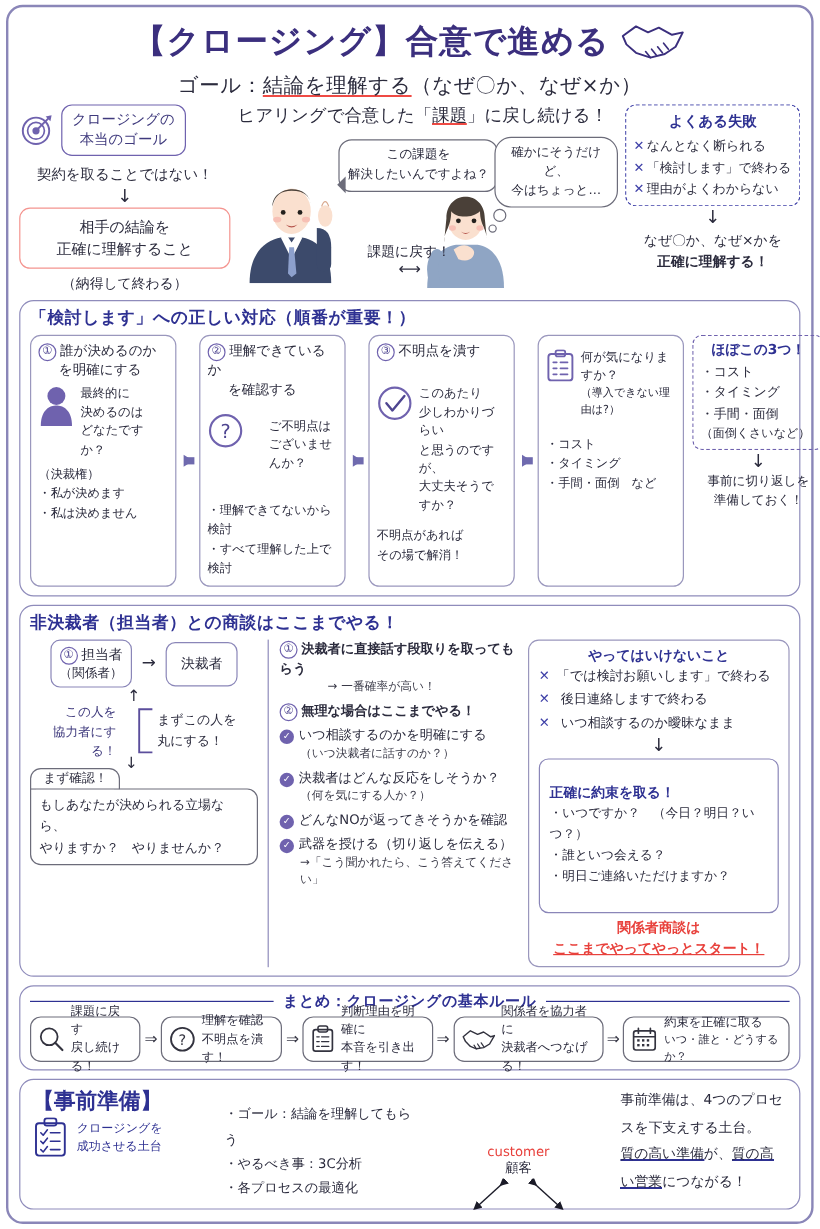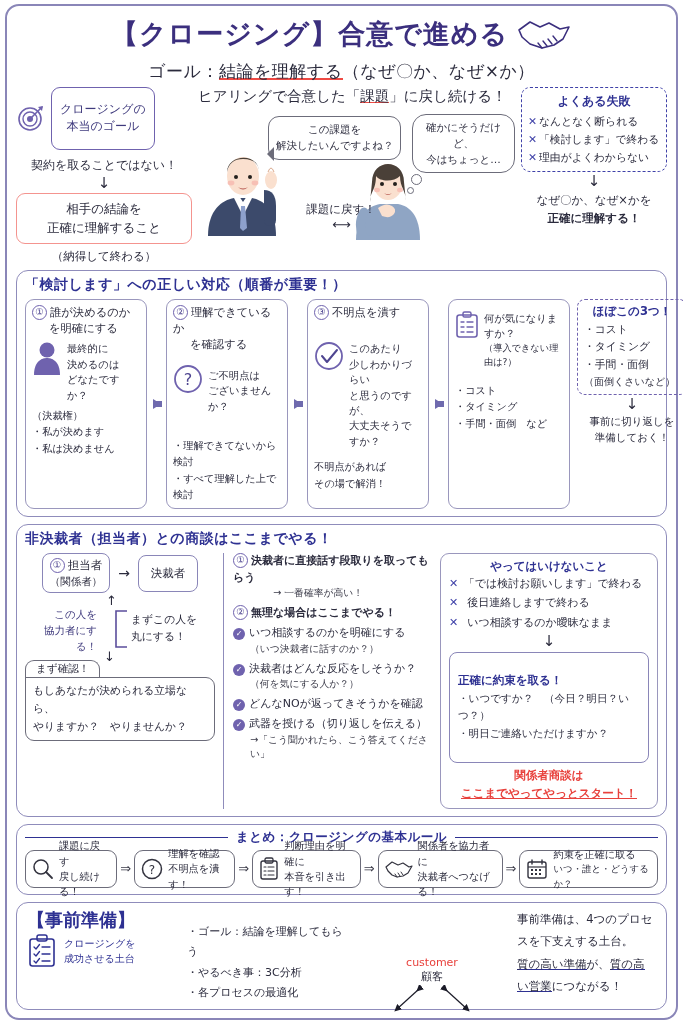--- a/index.html
+++ b/index.html
@@ -27,34 +27,34 @@
   .main-title{font-size:27px;font-weight:bold;color:#3b2f7e;letter-spacing:1px;}
   .main-title .brk{color:#3b2f7e;}
   .subtitle{font-size:17px;text-align:center;margin-top:8px;color:#2b2b3d;letter-spacing:.5px;}
   .uline-red2{background:linear-gradient(transparent 86%, #ef4a44 86%, #ef4a44 96%, transparent 96%);}
   .uline-navy{background:linear-gradient(transparent 86%, #2e3192 86%, #2e3192 96%, transparent 96%);}
 
   
   .s1{display:flex;gap:6px;padding-top:4px;}
   .s1-left{width:176px;flex:none;}
   .goal-chip{display:flex;align-items:center;gap:5px;}
-  .chip-box{border:1.6px solid #6f62ae;border-radius:9px;padding:13px 8px;
+  .chip-box{border:1.6px solid #6f62ae;border-radius:9px;padding:3px 8px;
             font-size:12px;line-height:1.45;color:#3f3a7d;text-align:center;}
   .s1-note{font-size:12px;text-align:center;margin-top:7px;color:#2b2b3d;}
   .down-arrow{font-size:15px;text-align:center;line-height:1;margin:2px 0;color:#2b2b3d;}
   .red-box{border:1.6px solid #f4948f;border-radius:9px;padding:5px 4px;
            text-align:center;font-size:12.5px;line-height:1.55;}
   .s1-sub{font-size:11.5px;text-align:center;margin-top:5px;}
 
   .s1-mid{flex:1;position:relative;}
   .lead{font-size:14.5px;color:#2b2b3d;margin-bottom:4px;}
   .people{position:relative;height:130px;}
   .bubble{position:absolute;border:1.4px solid #6c6c7a;border-radius:11px;
           background:#fff;font-size:10.5px;line-height:1.5;padding:5px 7px;text-align:center;}
-  .bubble.b1{left:70px;top:6px;}
+  .bubble.b1{left:84px;top:6px;}
   .bubble.b1::after{content:"";position:absolute;left:-9px;top:30px;width:0;height:0;
       border:7px solid transparent;border-right-color:#6c6c7a;}
   .bubble.b2{left:214px;top:4px;border-radius:14px;}
   .thoughtdot{position:absolute;border:1.3px solid #6c6c7a;border-radius:50%;background:#fff;}
   .ret{position:absolute;left:98px;top:92px;font-size:11.5px;text-align:center;width:90px;}
   .dbl-arrow{font-size:13px;letter-spacing:-1px;}
 
   .s1-right{width:146px;flex:none;}
   .dashed{border:1.6px dashed #3f41a8;border-radius:9px;padding:5px 6px;}
   .fail-title{font-size:12px;font-weight:bold;color:#2e3192;text-align:center;margin-bottom:3px;}
@@ -272,21 +272,21 @@
 
       <div class="step">
         <div class="step-hd"><span class="num">②</span><span>理解できているか</span><br><span style="padding-left:17px;">を確認する</span></div>
         <div class="step-body" style="margin-top:10px;">
           <span>
                 <svg width="30" height="30" viewBox="0 0 30 30">
                   <circle cx="15" cy="15" r="13" fill="none" stroke="#6f62ae" stroke-width="1.8"></circle>
                   <text x="15" y="21" font-size="16" font-family="DejaVu Sans" fill="#4e4590" text-anchor="middle">?</text>
                 </svg>
               </span>
-          <div style="margin-top:4px;">
+          <div style="margin-top:4px;margin-left:16px;">
             <div>ご不明点は</div>
             <div>ございませんか？</div>
           </div>
         </div>
         <div class="step-foot" style="margin-top:24px;">
           <div>・理解できてないから検討</div>
           <div>・すべて理解した上で検討</div>
         </div>
       </div>
 
@@ -413,20 +413,21 @@
       <div class="s3-r">
         <div class="box" style="padding:5px 8px 6px 8px;">
           <div class="r-title">やってはいけないこと</div>
           <div class="r-li"><span class="xm">✕</span> <span>「では検討お願いします」で終わる</span></div>
           <div class="r-li"><span class="xm">✕</span>&nbsp; <span>後日連絡しますで終わる</span></div>
           <div class="r-li"><span class="xm">✕</span>&nbsp; <span>いつ相談するのか曖昧なまま</span></div>
           <div class="down-arrow">↓</div>
           <div class="promise">
             <div class="promise-t">正確に約束を取る！</div>
             <div class="promise-li">・いつですか？　（今日？明日？いつ？）</div>
+            <div class="promise-li">・誰といつ会える？</div>
             <div class="promise-li">・明日ご連絡いただけますか？</div>
           </div>
           <div class="r-foot">
             <div>関係者商談は</div>
             <div style="text-decoration:underline;text-decoration-color:#e8413c;">ここまでやってやっとスタート！</div>
           </div>
         </div>
       </div>
     </div>
   </div>

